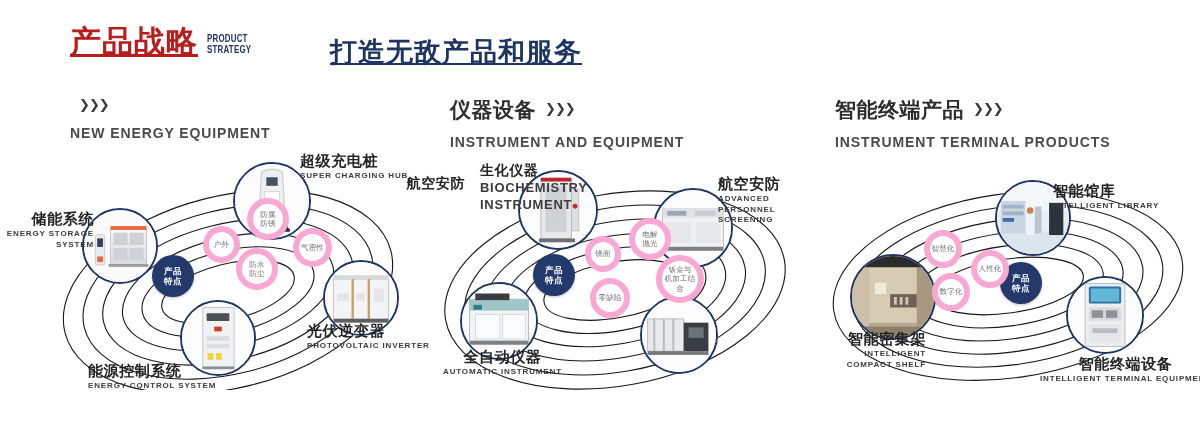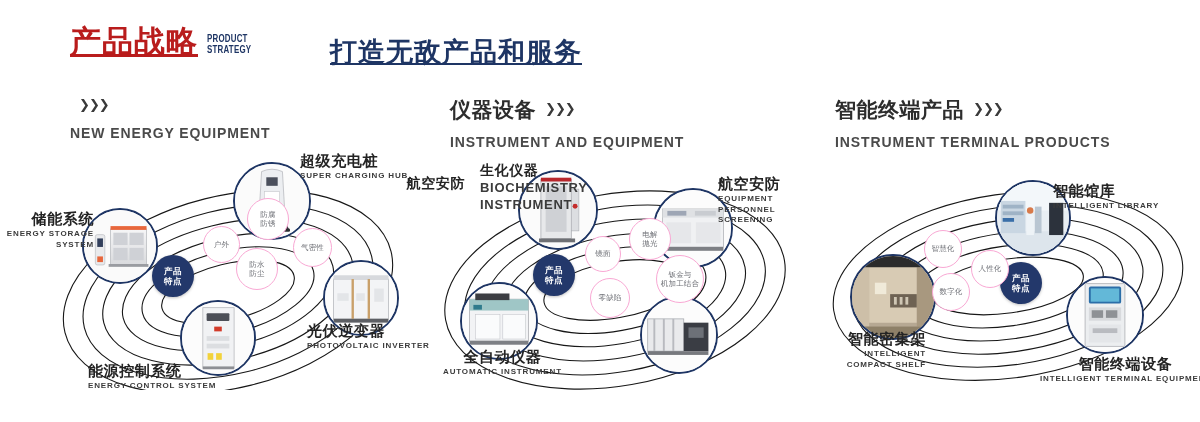--- a/index.html
+++ b/index.html
@@ -55,21 +55,21 @@
   .node {
     position: absolute; border-radius: 50%;
     border: 2.5px solid #1e3564;
     background: #f2f3f5; overflow: hidden;
   }
   .node .photo { position: absolute; inset: 0; }
 
   
   .feat {
     position: absolute; border-radius: 50%;
-    border: 1px solid #f9a8d4; background: #ffffff;
+    border: 6px solid #f9a8d4; background: #ffffff;
     display: flex; align-items: center; justify-content: center;
     text-align: center; color: #6d6f75;
     font-size: 7.5px; line-height: 1.25; letter-spacing: 0.2px;
   }
   
   .core {
     position: absolute; border-radius: 50%;
     background: #23386b; color: #fff;
     display: flex; align-items: center; justify-content: center;
     text-align: center; font-size: 8.5px; font-weight: 700;
@@ -333,21 +333,21 @@
 
   <div class="cap right sm" style="left:400px; top:175px; width:65px;">
     <div class="cn">航空安防</div>
   </div>
   <div class="cap left sm" style="left:480px; top:162px; width:80px;">
     <div class="cn">生化仪器</div>
     <div class="en two" style="max-width:78px;">BIOCHEMISTRY INSTRUMENT</div>
   </div>
   <div class="cap left" style="left:718px; top:175px; width:110px;">
     <div class="cn">航空安防</div>
-    <div class="en two" style="max-width:108px;">EQUIPMENT PERSONNEL SCREENING</div>
+    <div class="en two" style="max-width:108px;">ADVANCED PERSONNEL SCREENING</div>
   </div>
   <div class="cap center" style="left:443px; top:348px;">
     <div class="cn">全自动仪器</div>
     <div class="en">AUTOMATIC INSTRUMENT</div>
   </div>
 
   <div class="cluster" style="left:818px; top:168px; width:380px; height:220px;">
 
     <svg class="orbits" width="380" height="220" viewBox="0 0 380 220">
       <g fill="none" stroke="#171717" stroke-width="1.1" transform="translate(190,118) rotate(-8)">

